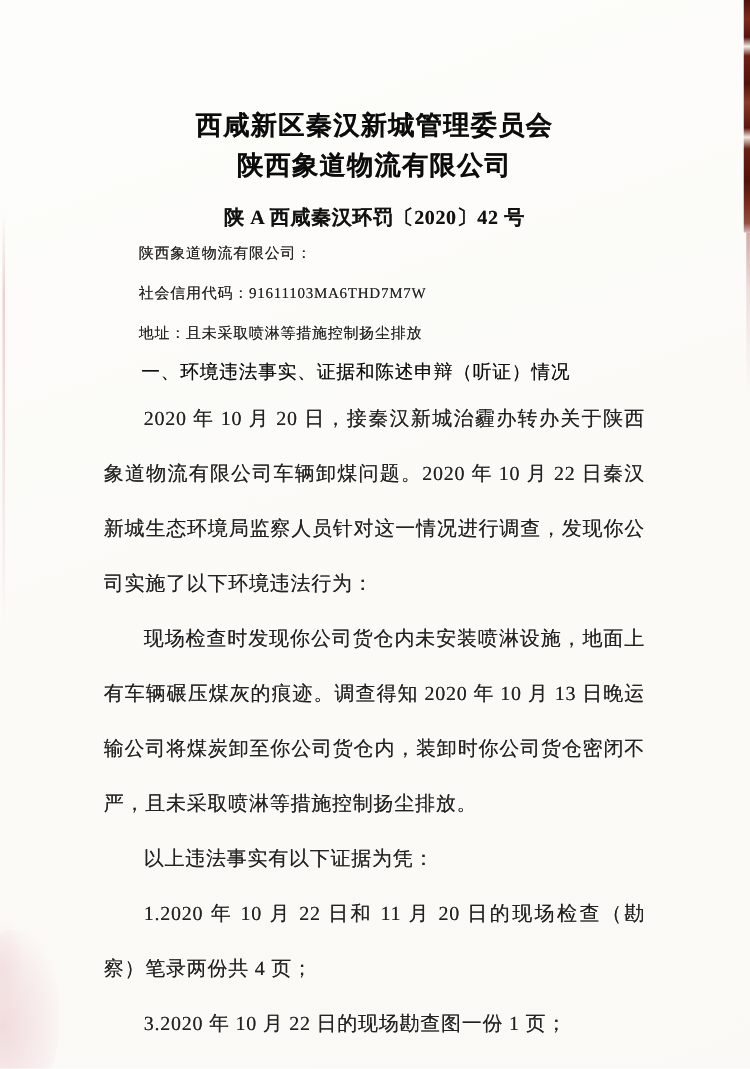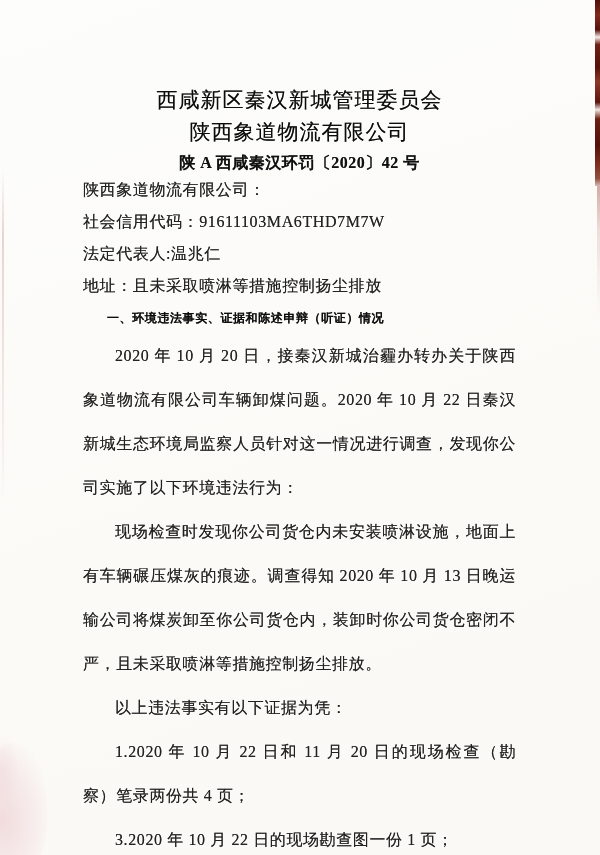--- a/index.html
+++ b/index.html
@@ -45,34 +45,35 @@
     background: radial-gradient(ellipse at 40% 50%,
       rgba(236,205,208,0.35) 0%, rgba(244,226,228,0) 75%);
     border-radius: 50%;
   }
   
   .content {
     position: absolute; left: 83px; top: 84px; width: 433px;
     text-shadow: 0 0 0.5px rgba(25,25,25,0.65);
   }
   .title-line {
-    font-size: 21px; font-weight: normal; text-align: center;
+    font-size: 21px; font-weight: bold; text-align: center;
     line-height: 32px; letter-spacing: 1px; color: #0c0c0c;
   }
   .doc-number {
     font-size: 16px; font-weight: bold; text-align: center;
-    line-height: 22px; margin-top: 4px; letter-spacing: 0.5px; color: #111;
+    line-height: 22px; margin-top: 16px; letter-spacing: 0.5px; color: #111;
   }
   .info-block { margin-top: 0; }
   .info-line {
-    font-size: 16px; line-height: 32px; letter-spacing: 0.6px;
+    font-size: 12px; line-height: 32px; letter-spacing: 0.6px;
     white-space: nowrap;
+    margin-left: 28px;
   }
   .section-heading {
-    font-size: 12px; font-weight: bold; line-height: 32px;
+    font-size: 15px; font-weight: normal; line-height: 32px;
     text-indent: 2em; letter-spacing: 0.6px; color: #0e0e0e;
   }
   .para {
     font-size: 16px; line-height: 44px; letter-spacing: 0.6px;
     text-align: justify; text-indent: 2em; margin: 0;
   }
 </style>
 </head>
 <body>
 
@@ -86,21 +87,20 @@
 
   <div class="content">
 
     <div class="title-line">西咸新区秦汉新城管理委员会</div>
     <div class="title-line">陕西象道物流有限公司</div>
     <div class="doc-number">陕 A 西咸秦汉环罚〔2020〕42 号</div>
 
     <div class="info-block">
       <div class="info-line">陕西象道物流有限公司：</div>
       <div class="info-line">社会信用代码：91611103MA6THD7M7W</div>
-      <div class="info-line">法定代表人:温兆仁</div>
       <div class="info-line">地址：且未采取喷淋等措施控制扬尘排放</div>
     </div>
 
     <div class="section-heading">一、环境违法事实、证据和陈述申辩（听证）情况</div>
 
     <p class="para">2020 年 10 月 20 日，接秦汉新城治霾办转办关于陕西象道物流有限公司车辆卸煤问题。2020 年 10 月 22 日秦汉新城生态环境局监察人员针对这一情况进行调查，发现你公司实施了以下环境违法行为：</p>
     <p class="para">现场检查时发现你公司货仓内未安装喷淋设施，地面上有车辆碾压煤灰的痕迹。调查得知 2020 年 10 月 13 日晚运输公司将煤炭卸至你公司货仓内，装卸时你公司货仓密闭不严，且未采取喷淋等措施控制扬尘排放。</p>
     <p class="para">以上违法事实有以下证据为凭：</p>
     <p class="para">1.2020 年 10 月 22 日和 11 月 20 日的现场检查（勘察）笔录两份共 4 页；</p>
     <p class="para">3.2020 年 10 月 22 日的现场勘查图一份 1 页；</p>

